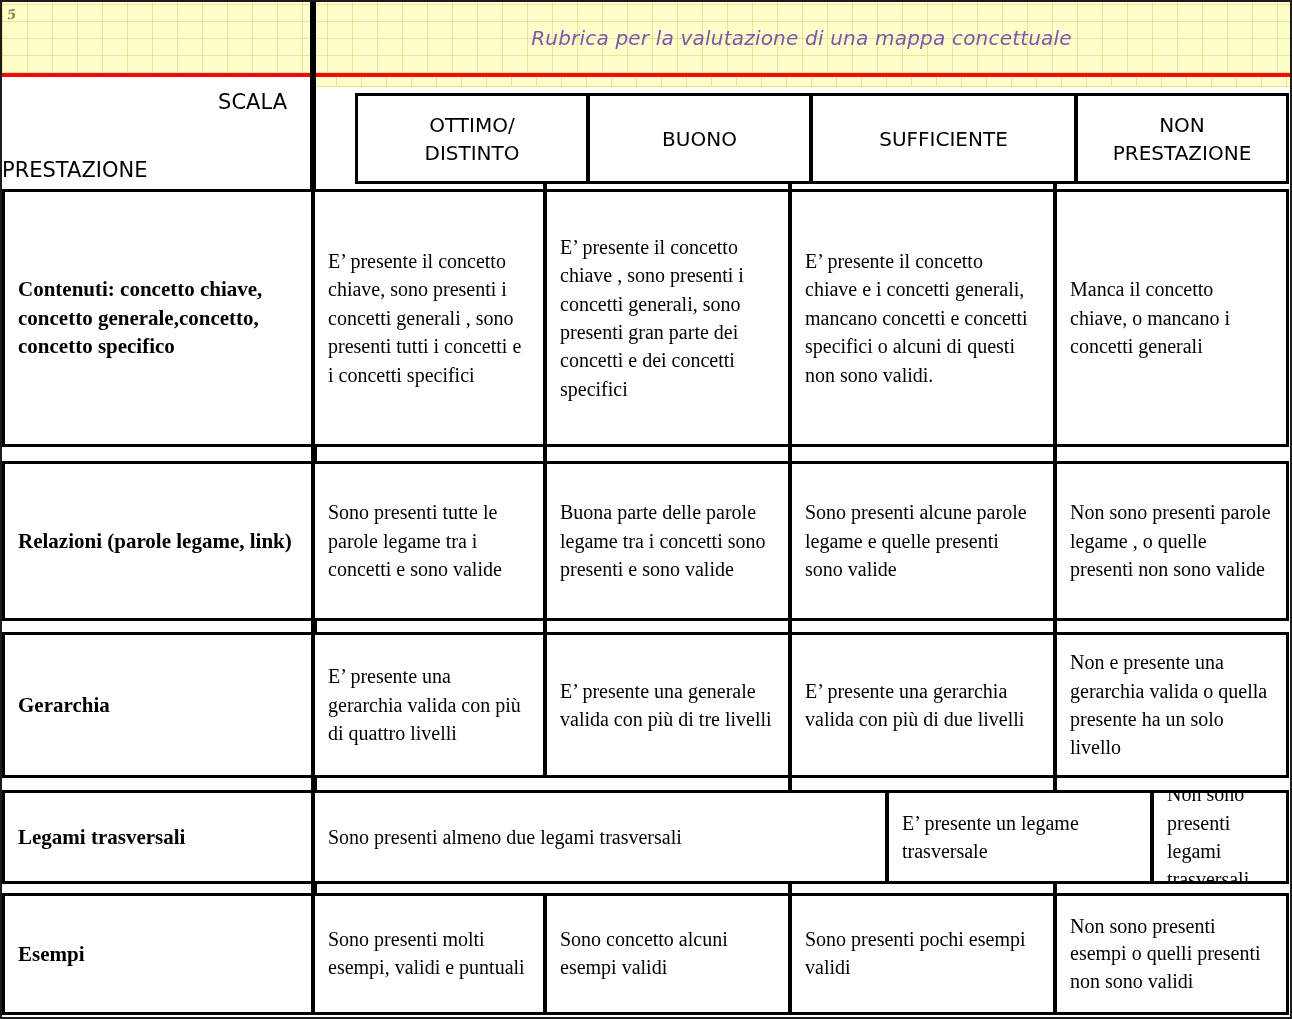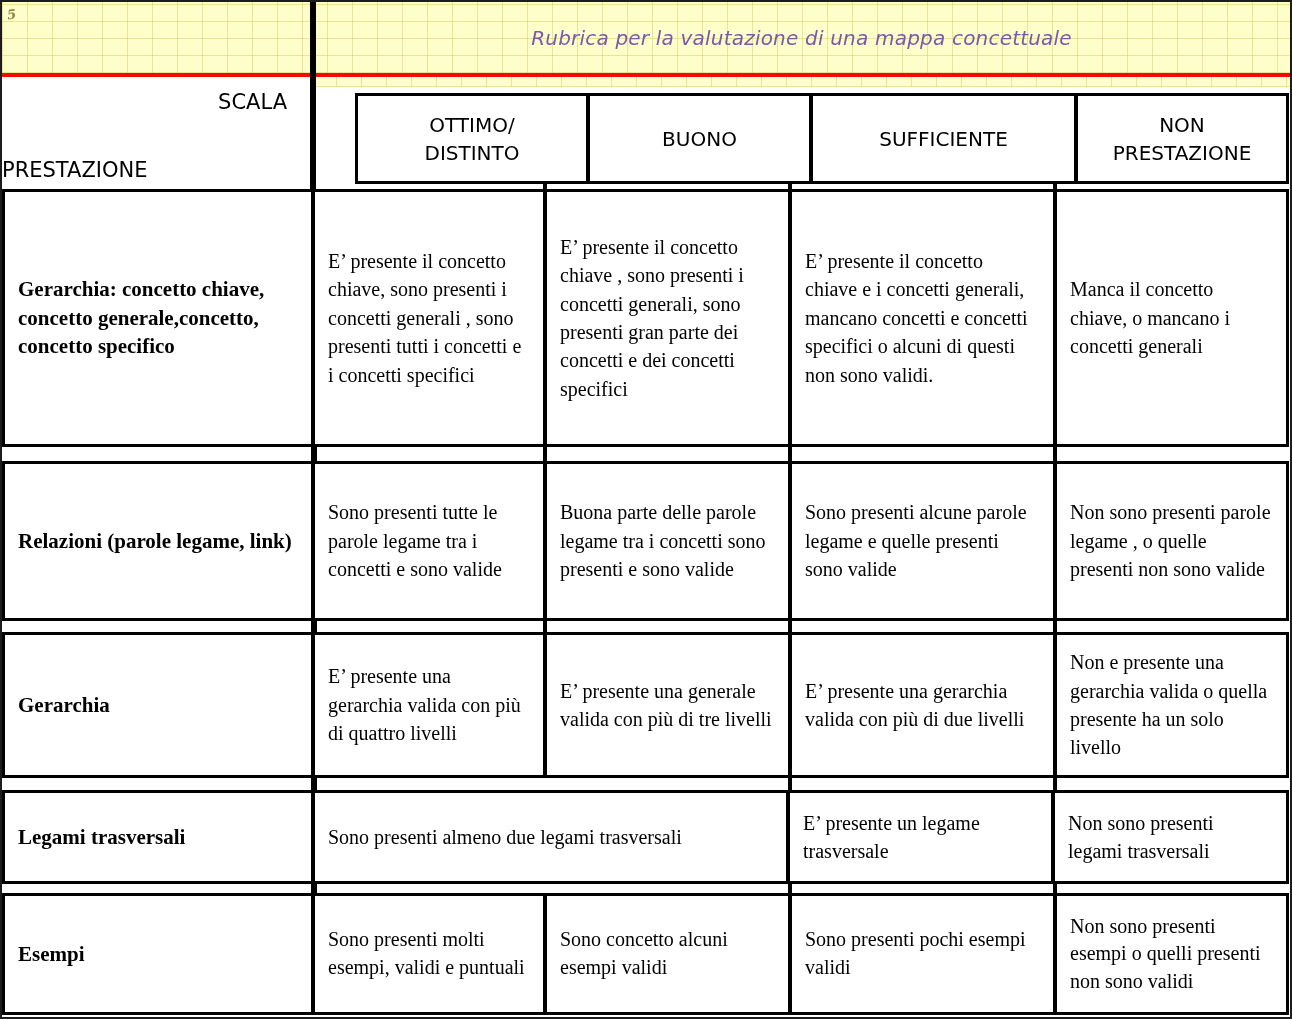--- a/index.html
+++ b/index.html
@@ -71,21 +71,21 @@
   .r1{height:258px}.r2{height:160px}.r3{height:146px}.r4{height:94px}.r5{height:122px}
   .tcell{
     box-sizing:border-box;border-right:4px solid #000;
     display:flex;align-items:center;
     padding:6px 15px 6px 13px;
     font-size:20px;line-height:1.42;
   }
   .r5 .tcell{line-height:1.38;padding-top:4px;padding-bottom:4px;}
   .tcell.label{width:310px;font-weight:bold;font-size:21px;line-height:1.35;padding-right:10px;}
   .tcell.c1{width:232px}.tcell.c2{width:245px}.tcell.c3{width:265px}
-  .tcell.merged{width:475px}
+  .tcell.merged{width:574px}
   .tcell.last{flex:1;border-right:none}
   
   .rgap{position:relative;background:#fff;}
   .g1{height:14px}.g2{height:11px}.g3{height:12px}.g4{height:9px}
   .seg{position:absolute;top:-1px;bottom:-1px;width:4px;background:#000;}
   .seg.a{left:309px;width:6px}.seg.b{left:541px}.seg.c{left:786px}.seg.d{left:1051px}
   
   .col-divider-top{position:absolute;left:308px;top:0;width:6px;height:187px;background:#000;z-index:6;}
 </style>
 </head>
@@ -114,21 +114,21 @@
       <div class="hcell w3">SUFFICIENTE</div>
       <div class="hcell last">NON
 PRESTAZIONE</div>
     </div>
     <span class="hseg" style="left:541px"></span>
     <span class="hseg" style="left:786px"></span>
     <span class="hseg" style="left:1051px"></span>
   </div>
 
   <div class="trow r1">
-    <div class="tcell label">Gerarchia: concetto chiave, concetto generale,concetto, concetto specifico</div>
+    <div class="tcell label">Contenuti: concetto chiave, concetto generale,concetto, concetto specifico</div>
     <div class="tcell c1">E’ presente il concetto chiave, sono presenti i concetti generali , sono presenti tutti i concetti e i concetti specifici</div>
     <div class="tcell c2">E’ presente il concetto chiave , sono presenti i concetti generali, sono presenti gran parte dei concetti e dei concetti specifici</div>
     <div class="tcell c3">E’ presente il concetto chiave e i concetti generali, mancano concetti e concetti specifici o alcuni di questi non sono validi.</div>
     <div class="tcell last">Manca il concetto chiave, o mancano i concetti generali</div>
   </div>
   <div class="rgap g1">
     <span class="seg a"></span>
     <span class="seg b"></span>
     <span class="seg c"></span>
     <span class="seg d"></span>

